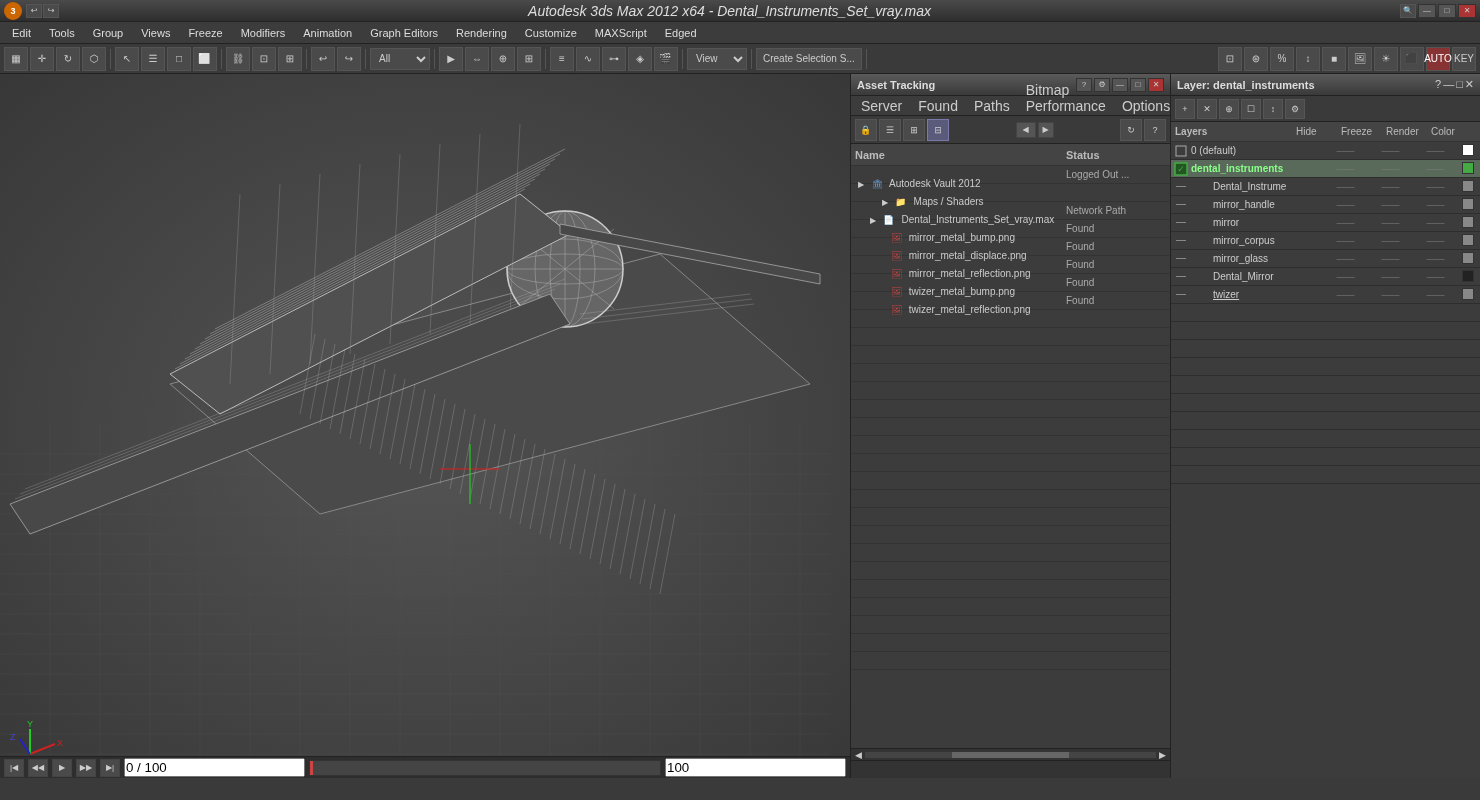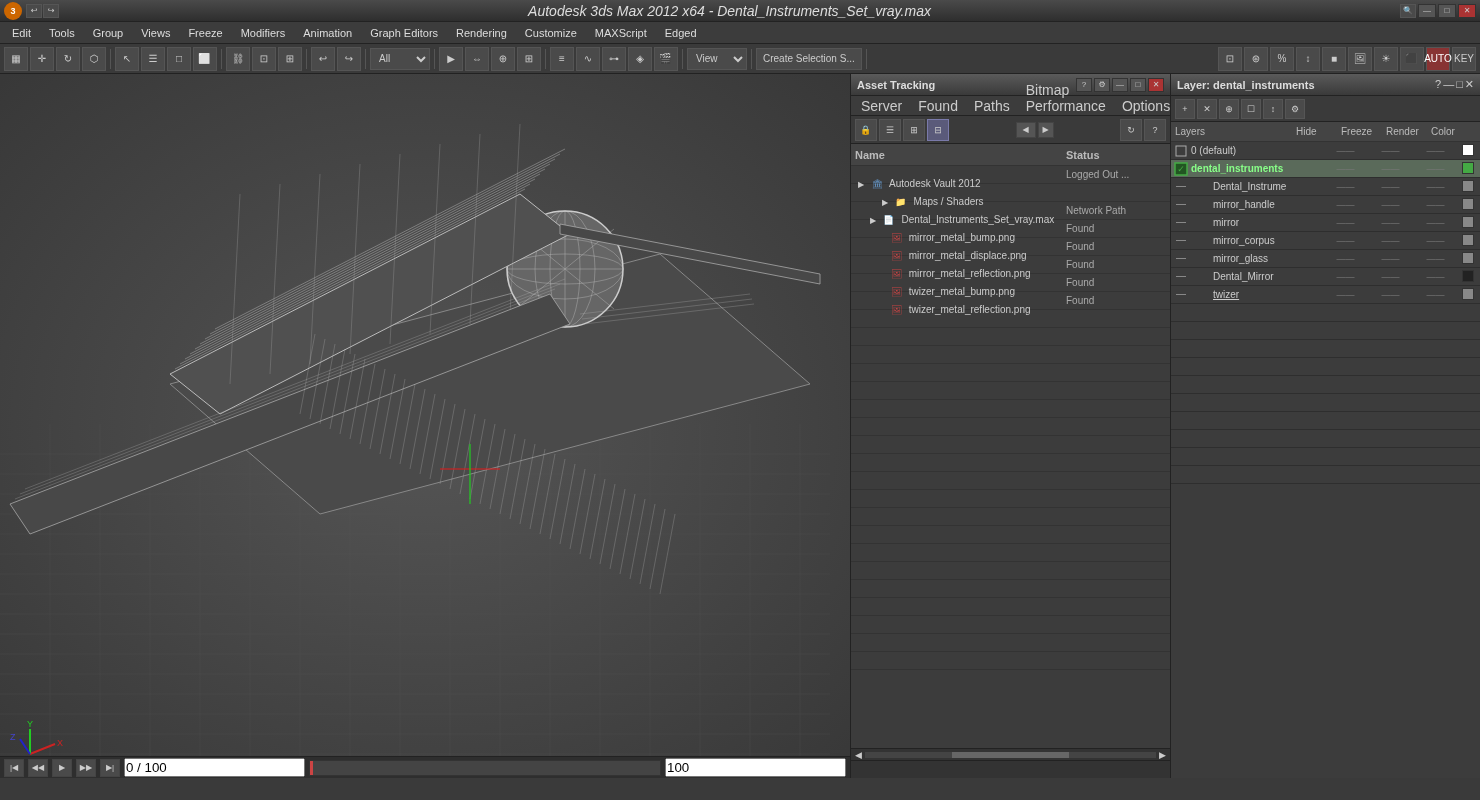--- a/index.html
+++ b/index.html
@@ -359,21 +359,21 @@
     #layer-table-header {
       height: 20px;
       background: #444;
       display: flex;
       align-items: center;
       border-bottom: 1px solid #333;
       padding: 0 4px;
       font-size: 10px;
       color: #bbb;
     }
-    #layer-table-header .lh-name { flex: 1; font-weight: normal; }
+    #layer-table-header .lh-name { flex: 1; font-weight: bold; }
     #layer-table-header .lh-col { width: 45px; }
 
     #layer-body {
       flex: 1;
       overflow-y: auto;
       background: #3c3c3c;
     }
     .layer-row {
       height: 18px;
       display: flex;

